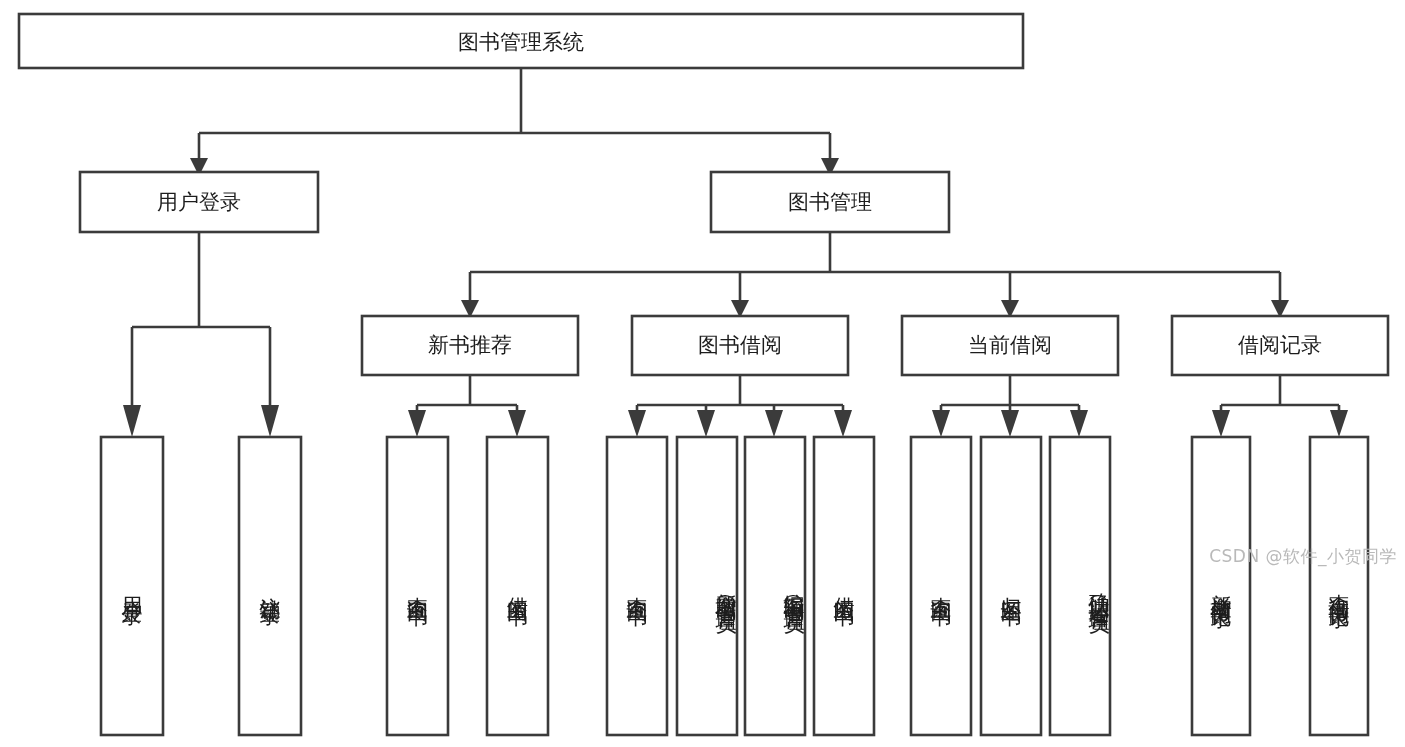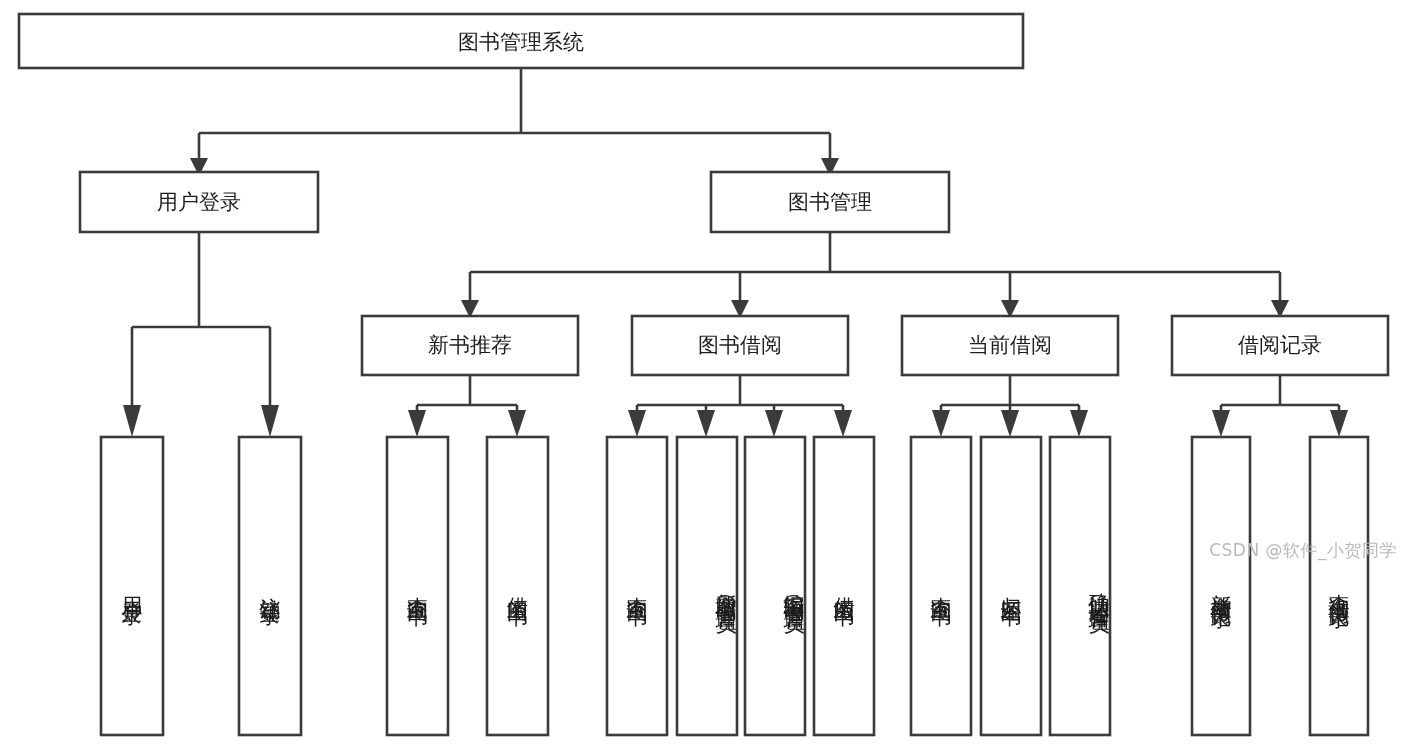--- a/index.html
+++ b/index.html
@@ -59,21 +59,21 @@
     font-size: 21px;
     line-height: 1.05;
     letter-spacing: 3px;
     color: #1d1d1d;
     white-space: nowrap;
     pointer-events: none;
   }
   .watermark {
     position: absolute;
     right: 8px;
-    bottom: 10px;
+    bottom: 4px;
     font-family: "DejaVu Sans", "Liberation Sans", sans-serif;
     font-size: 17px;
     color: #b9b9b9;
     letter-spacing: 0.5px;
     user-select: none;
   }
 </style>
 </head>
 <body>
 

